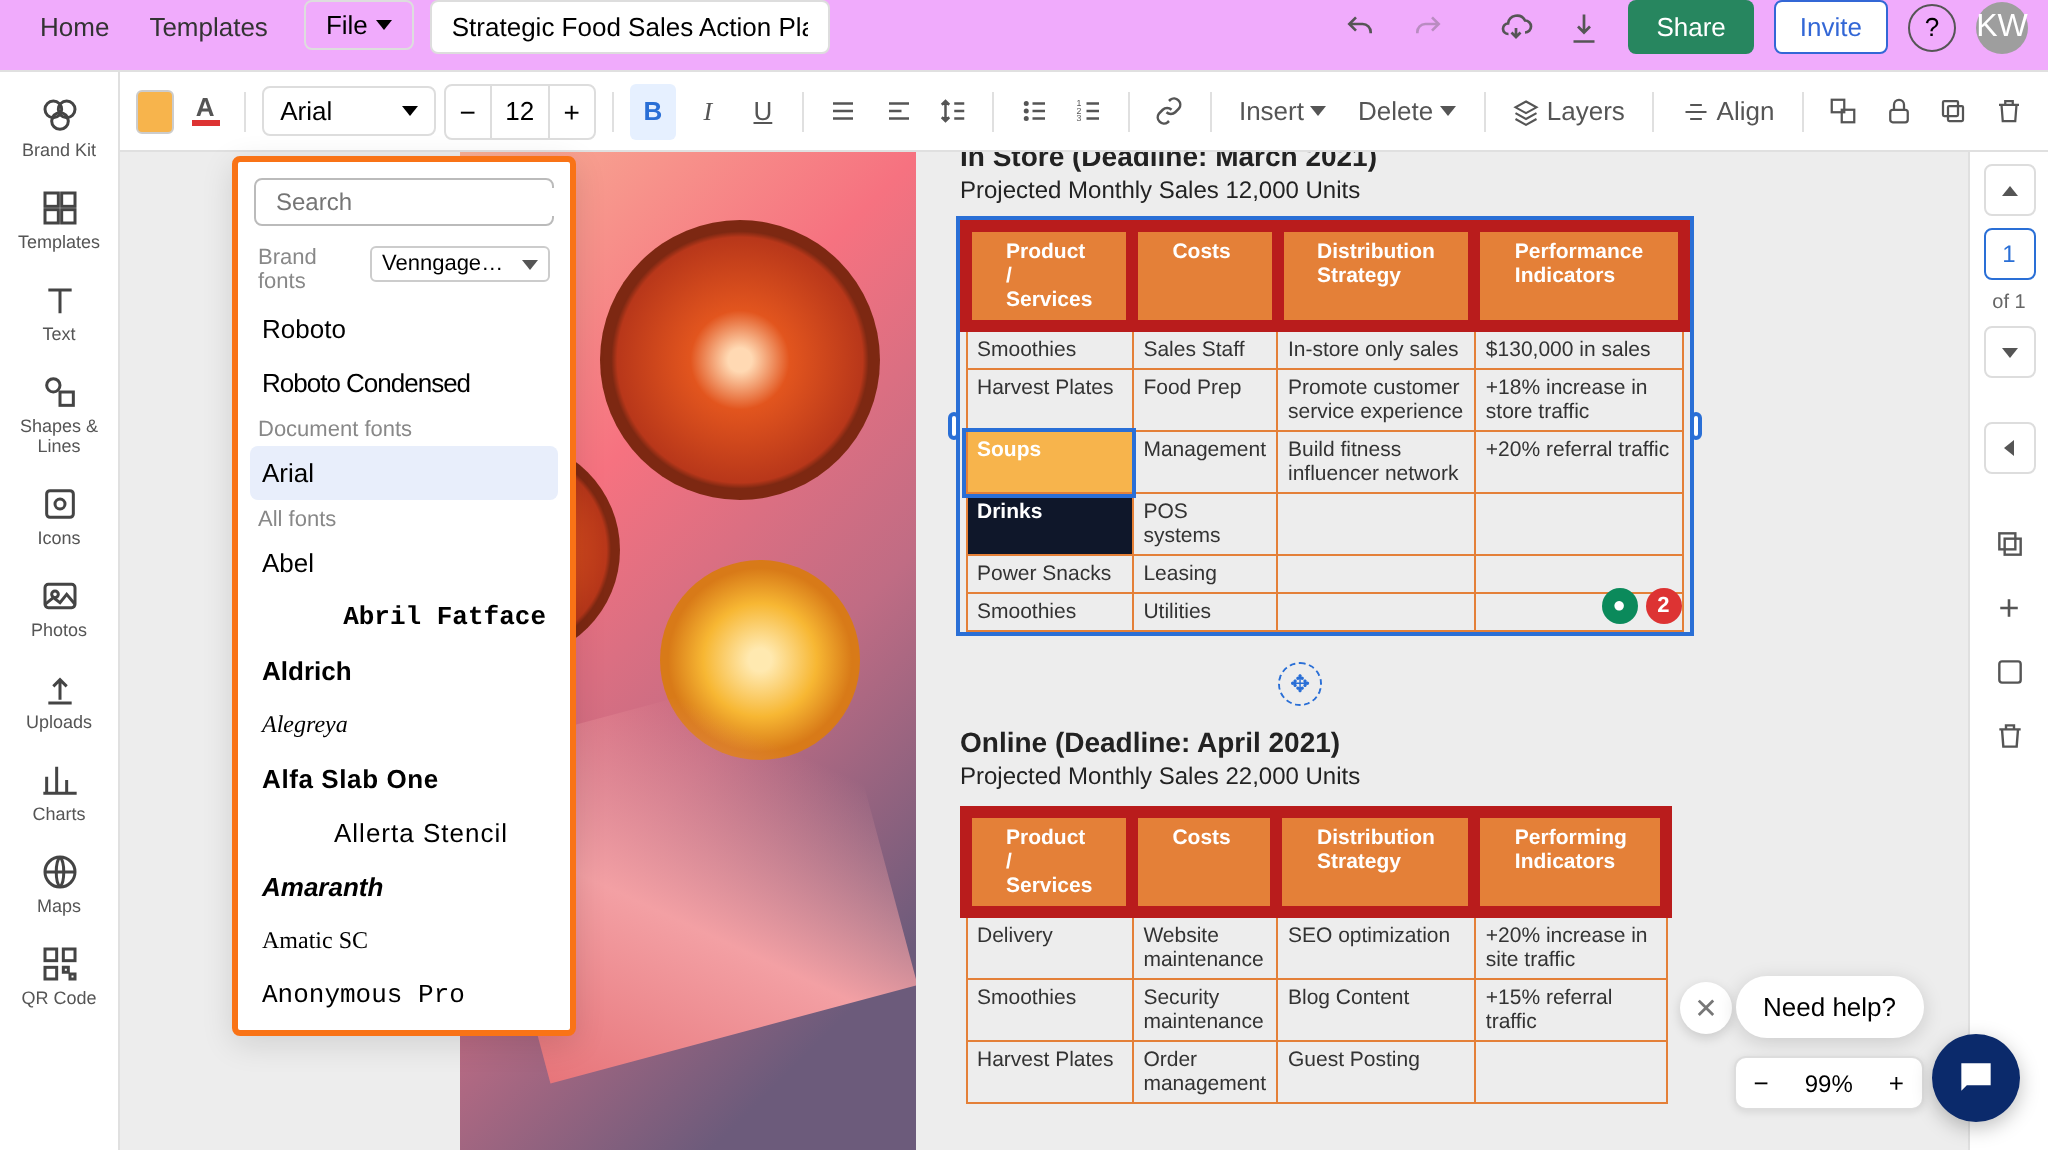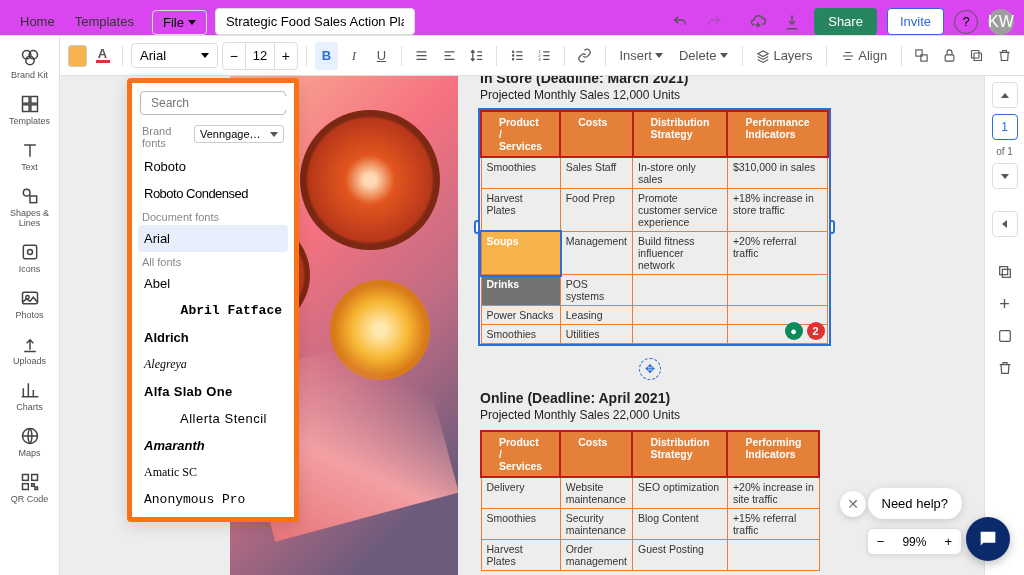--- a/index.html
+++ b/index.html
@@ -1,19 +1,19 @@
 <!DOCTYPE html>
 <html><head>
 <meta charset="utf-8">
 <style>
 * { box-sizing: border-box; margin: 0; padding: 0; font-family: -apple-system, BlinkMacSystemFont, "Segoe UI", Arial, sans-serif; }
 body { width: 1024px; height: 575px; background: #f5f5f5; overflow: hidden; position: relative; }
 
 
-.menubar { height: 36px; display: flex; align-items: flex-end; padding: 0 10px; background: #d946ef; border-bottom: 1px solid #e0e0e0; }
+.menubar { height: 36px; display: flex; align-items: flex-start; padding: 0 10px; background: #f0abfc; border-bottom: 1px solid #e0e0e0; }
 .menubar-item { padding: 6px 10px; font-size: 13px; color: #333; cursor: pointer; }
 .file-btn { display: flex; align-items: center; gap: 4px; border: 1px solid #ddd; border-radius: 4px; padding: 4px 10px; font-size: 13px; margin: 0 8px; }
 .doc-title { border: 1px solid #ddd; border-radius: 4px; padding: 5px 10px; font-size: 13px; width: 200px; }
 .menubar-right { margin-left: auto; display: flex; align-items: center; gap: 10px; }
 .icon-btn { width: 24px; height: 24px; display: flex; align-items: center; justify-content: center; cursor: pointer; color: #555; }
 .share-btn { background: #27865f; color: #fff; padding: 6px 14px; border-radius: 4px; font-size: 13px; border: none; }
 .invite-btn { border: 1px solid #3367d6; color: #3367d6; background: #fff; padding: 5px 12px; border-radius: 4px; font-size: 13px; }
 .help-circle { width: 24px; height: 24px; border: 1.5px solid #555; border-radius: 50%; display: flex; align-items: center; justify-content: center; font-size: 13px; }
 .avatar { width: 26px; height: 26px; border-radius: 50%; background: #9e9e9e; color: #fff; display: flex; align-items: center; justify-content: center; font-size: 16px; }
 
@@ -37,33 +37,33 @@
 
 
 .canvas-wrap { position: absolute; left: 60px; right: 40px; top: 76px; bottom: 0; background: #ededed; overflow: hidden; }
 .canvas-page { position: absolute; left: 170px; top: -6px; width: 620px; background: #fff; box-shadow: 0 1px 4px rgba(0,0,0,0.1); }
 .canvas-bg { width: 228px; height: 560px; position: absolute; left: 0; top: 0; background: linear-gradient(135deg,#f8b195,#f67280 30%,#c06c84 55%,#6c5b7b 80%); overflow: hidden;}
 .citrus { position:absolute; border-radius:50%; background: radial-gradient(circle,#ffd9b3 6%,#e2551e 25%,#b8371a 62%,#7d2812 65%);}
 .section-title { font-weight: 700; font-size: 14px; color: #222; }
 .section-sub { font-size: 12px; color: #222; margin-top: 2px; margin-bottom: 8px; }
 
 .tbl { border-collapse: collapse; font-size: 10.5px; width: 305px; }
-.tbl th { background: #e48038; color: #fff; text-align: left; padding: 4px 17px; font-weight: 700; border: 2px solid #b91c1c; vertical-align: top; line-height: 12px; }
+.tbl th { background: #e48038; color: #fff; text-align: left; padding: 4px 17px; font-weight: 700; border: 6px solid #b91c1c; vertical-align: top; line-height: 12px; }
 .tbl td { border: 1px solid #e48038; padding: 3px 5px; vertical-align: top; line-height: 12px; color: #333; }
 .tbl td.selY { background:#f7b44c; color:#fff; font-weight:600;}
-.tbl td.selO { background:#737373; color:#fff; font-weight:600;}
+.tbl td.selO { background:#0f172a; color:#fff; font-weight:600;}
 .sel-outline { outline: 2px solid #2a6fd6; }
 .handle { position: absolute; width: 6px; height: 14px; border: 2px solid #2a6fd6; border-radius: 3px; background:#fff; }
 
 .add-circle { width: 22px; height: 22px; border: 1px dashed #2a6fd6; border-radius: 50%; display: flex; align-items: center; justify-content: center; color: #2a6fd6; font-size: 12px; margin: 10px auto; }
 .presence { position: absolute; right: 4px; bottom: 4px; display:flex; gap:4px; align-items:center;}
 .pres-badge{width:18px;height:18px;border-radius:50%;display:flex;align-items:center;justify-content:center;font-size:11px;color:#fff;font-weight:600;}
 
 
-.font-panel { position: absolute; left: 127px; top: 78px; width: 172px; background: #fff; border: 5px solid #f97316; border-radius: 4px; box-shadow: 0 4px 16px rgba(0,0,0,0.12); z-index: 50; padding-bottom: 4px; overflow:hidden; }
+.font-panel { position: absolute; left: 116px; top: 78px; width: 172px; background: #fff; border: 3px solid #f97316; border-radius: 4px; box-shadow: 0 4px 16px rgba(0,0,0,0.12); z-index: 50; padding-bottom: 4px; overflow:hidden; }
 .font-search { display: flex; align-items: center; border: 1px solid #bbb; border-radius: 4px; margin: 8px; padding: 4px 6px; gap: 4px; }
 .font-search input { border: none; outline: none; font-size: 12px; flex: 1; }
 .font-section-row { display: flex; align-items: flex-start; justify-content: space-between; padding: 2px 10px 4px; }
 .font-section-label { font-size: 11px; color: #888; }
 .brand-dd { border: 1px solid #ccc; border-radius: 3px; padding: 2px 5px; font-size: 11px; display: flex; align-items: center; gap: 7px; max-width: 90px; }
 .font-opt { padding: 6px 12px; font-size: 13px; cursor: pointer; }
 .font-opt.sel { background: #e8eefb; border-radius: 4px; margin: 0 6px; padding: 6px 6px;}
 .f-abril{font-family:Liberation Mono, monospace;font-weight:900;text-align:right;}
 .f-alegreya{font-family:Georgia,serif;font-style:italic;font-size:12px;}
 .f-alfa{font-family:Impact,Arial Black,sans-serif;font-weight:900;letter-spacing:0.3px;}
@@ -336,21 +336,21 @@
               <tr>
                 <th style="width:74px">Product / Services</th>
                 <th style="width:70px">Costs</th>
                 <th style="width:76px">Distribution Strategy</th>
                 <th style="width:85px">Performance Indicators</th>
               </tr>
           <tr>
                 <td>Smoothies</td>
                 <td>Sales Staff</td>
                 <td>In-store only sales</td>
-                <td>$310,000 in sales</td>
+                <td>$130,000 in sales</td>
               </tr>
           <tr>
                 <td>Harvest Plates</td>
                 <td>Food Prep</td>
                 <td>Promote customer service experience</td>
                 <td>+18% increase in store traffic</td>
               </tr>
           <tr>
                 <td class="selY" style="outline:2px solid #2a6fd6">Soups</td>
                 <td>Management</td>

